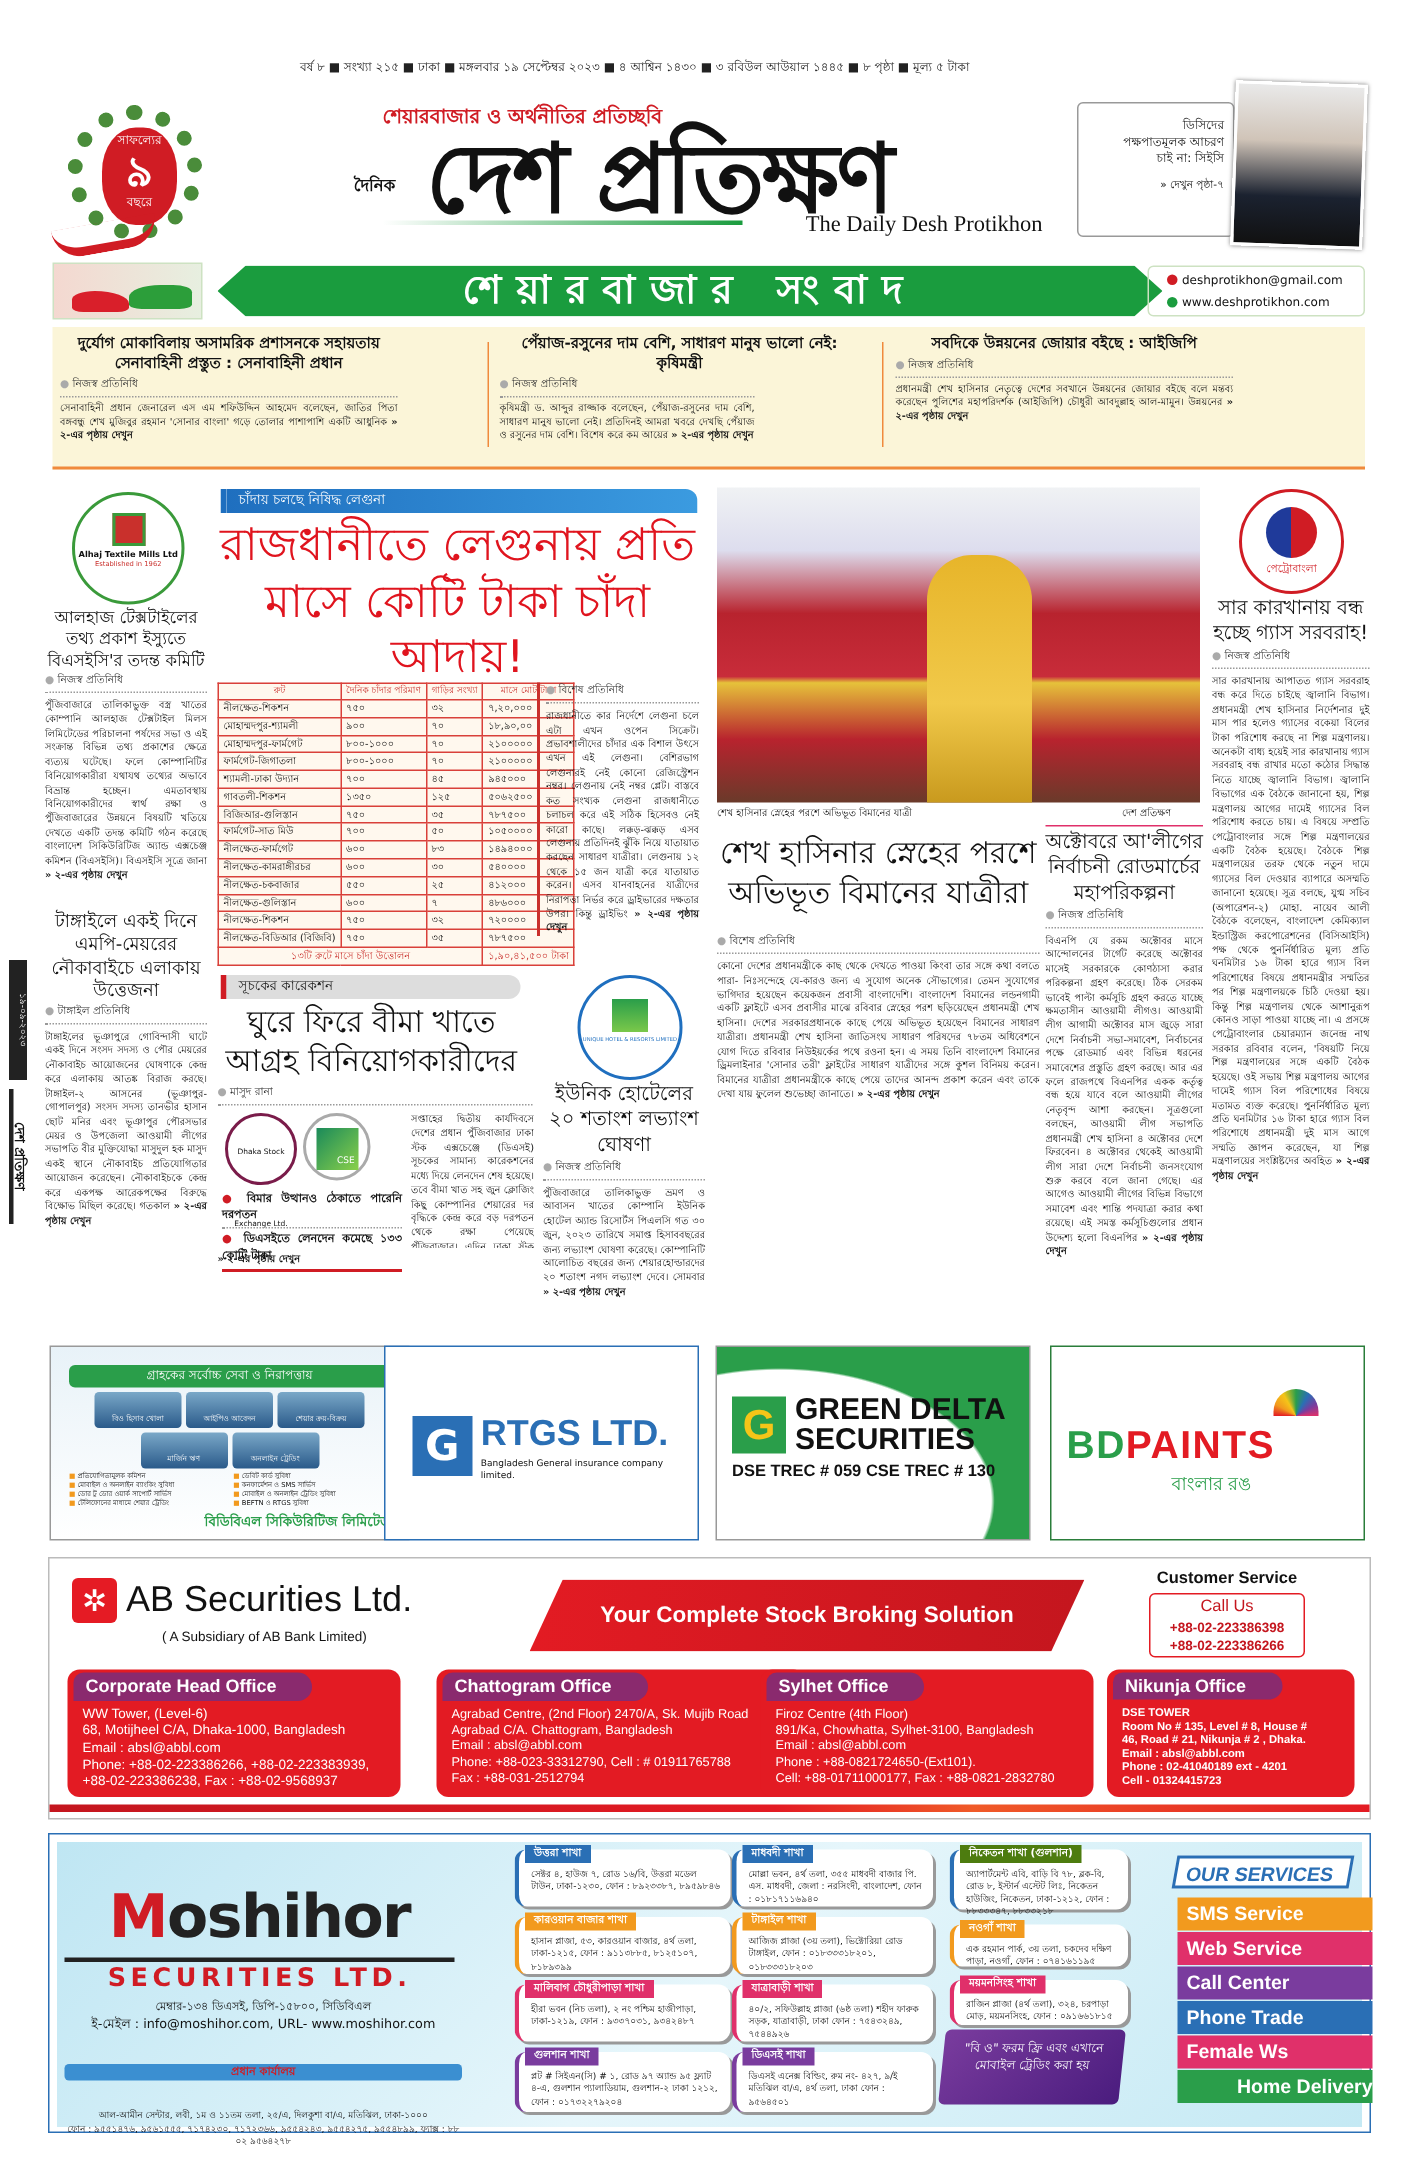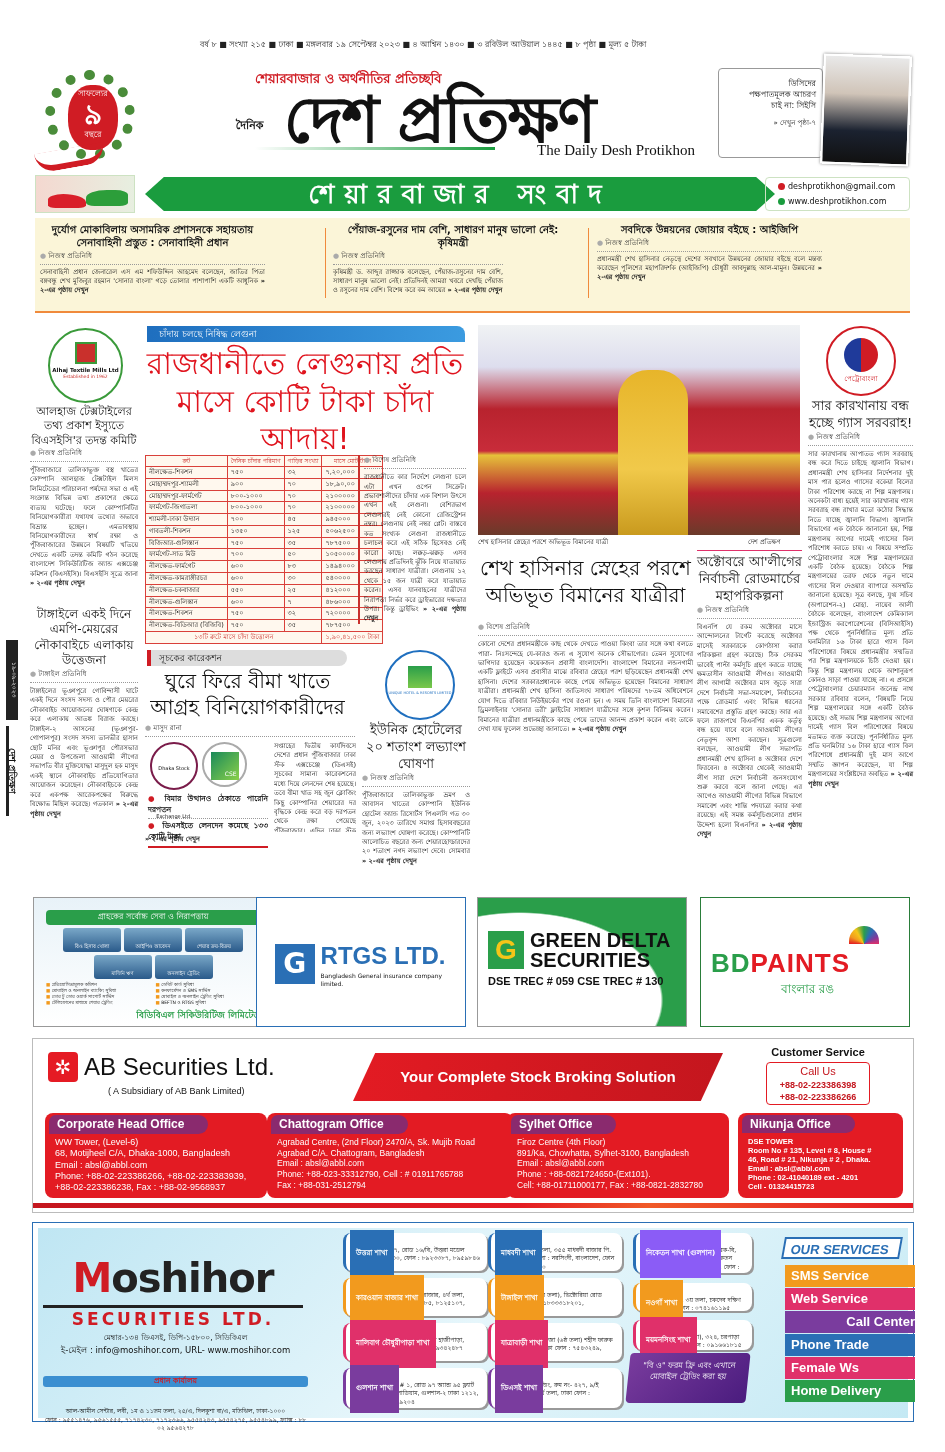--- a/index.html
+++ b/index.html
@@ -62,21 +62,21 @@
 .ab .bar{position:absolute;left:0;bottom:4px;width:100%;height:5px;background:linear-gradient(90deg,#c4161e 0%,#e31b23 55%,#f05a28 70%,#e31b23 100%)}
 .mos{left:32px;top:1222px;width:882px;height:200px;border:1px solid #2a6fb5;background:#fff}
 .mos .inner{position:absolute;left:5px;top:5px;width:870px;height:190px;background:linear-gradient(135deg,#bfe6f3,#e6f6fb 50%,#c4e9f4)}
 .mos .brand{position:absolute;left:10px;top:28px;width:260px;text-align:center}
 .mos .brand .n{font-size:40px;font-weight:bold;color:#222;font-family:"DejaVu Sans",sans-serif;letter-spacing:-1px}
 .mos .brand .n span{color:#d01c24}
 .mos .brand .s{font-size:17px;font-weight:bold;color:#d01c24;letter-spacing:3px;border-top:3px solid #222}
 .mos .info{position:absolute;left:10px;top:110px;width:265px;text-align:center;font-size:7.5px;line-height:1.45}
 .mos .info .ho{background:#3b8fd1;color:#d01c24;font-weight:bold;margin:20px 0;border-radius:3px}
 .branch{position:absolute;background:#fff;border-radius:8px;padding:13px 6px 3px 8px;font-size:6px;line-height:1.4;box-shadow:2px 2px 0 #999}
-.branch .bt{position:absolute;left:4px;top:-3px;color:#fff;padding:19px 6px;font-size:7px;font-weight:bold}
+.branch .bt{position:absolute;left:4px;top:-3px;color:#fff;padding:1px 6px;font-size:7px;font-weight:bold}
 .svc{position:absolute;left:752px;width:130px;height:22px;color:#fff;font-weight:bold;font-size:13px;line-height:22px;padding-left:6px;font-family:"Liberation Sans",sans-serif}
 .vert{left:6px;top:640px;width:14px;height:180px}
 .vert .a{width:12px;height:80px;background:#222;color:#fff;font-size:6px;writing-mode:vertical-rl;text-align:center}
 .vert .b{width:12px;height:90px;margin-top:6px;font-size:9px;font-weight:bold;writing-mode:vertical-rl;text-align:center;border-left:3px solid #222}
 </style>
 </head>
 <body>
 
 <div class="abs meta">বর্ষ ৮ ■ সংখ্যা ২১৫ ■ ঢাকা ■ মঙ্গলবার ১৯ সেপ্টেম্বর ২০২৩ ■ ৪ আশ্বিন ১৪৩০ ■ ৩ রবিউল আউয়াল ১৪৪৫ ■ ৮ পৃষ্ঠা ■ মূল্য ৫ টাকা</div>
 
@@ -385,21 +385,21 @@
     </div>
   </div>
   <div class="office" style="left:12px;width:222px">
     <div class="t">Corporate Head Office</div>
     <div>WW Tower, (Level-6)</div>
       <div>68, Motijheel C/A, Dhaka-1000, Bangladesh</div>
       <div>Email : absl@abbl.com</div>
       <div>Phone: +88-02-223386266, +88-02-223383939,</div>
       <div>+88-02-223386238,  Fax : +88-02-9568937</div>
   </div>
-  <div class="office" style="left:234px;width:246px;font-size:8.5px">
+  <div class="office" style="left:258px;width:246px;font-size:8.5px">
     <div class="t">Chattogram Office</div>
     <div>Agrabad Centre, (2nd Floor) 2470/A, Sk. Mujib Road</div>
       <div>Agrabad C/A. Chattogram, Bangladesh</div>
       <div>Email : absl@abbl.com</div>
       <div>Phone: +88-023-33312790, Cell : # 01911765788</div>
       <div>Fax : +88-031-2512794</div>
   </div>
   <div class="office" style="left:474px;width:222px;font-size:8.5px">
     <div class="t">Sylhet Office</div>
     <div>Firoz Centre (4th Floor)</div>
@@ -460,35 +460,35 @@
       </div>
       <div class="branch" style="left: 455px; top: 100px; width: 134px; height: 38px; border-left: 3px solid rgb(224, 48, 106);">
         <div class="bt" style="background:#e0306a">যাত্রাবাড়ী শাখা</div>
         <div>৪০/২, সফিউল্লাহ প্লাজা (৬ষ্ঠ তলা) শহীদ ফারুক সড়ক, যাত্রাবাড়ী, ঢাকা ফোন : ৭৫৪৩২৪৯, ৭৫৪৪৯২৬</div>
       </div>
       <div class="branch" style="left: 455px; top: 145px; width: 134px; height: 40px; border-left: 3px solid rgb(122, 60, 158);">
         <div class="bt" style="background:#7a3c9e">ডিএসই শাখা</div>
         <div>ডিএসই এনেক্স বিল্ডিং, রুম নং- ৪২৭, ৯/ই মতিঝিল বা/এ, ৪র্থ তলা, ঢাকা ফোন : ৯৫৬৪৫০১</div>
       </div>
       <div class="branch" style="left: 600px; top: 10px; width: 119px; height: 40px; border-left: 3px solid rgb(42, 111, 181);">
-        <div class="bt" style="background:#8b5cf6">নিকেতন শাখা (গুলশান)</div>
+        <div class="bt" style="background:#4d7c0f">নিকেতন শাখা (গুলশান)</div>
         <div>অ্যাপার্টমেন্ট এবি, বাড়ি বি ৭৮, ব্লক-বি, রোড ৮, ইস্টার্ন এস্টেট লিঃ, নিকেতন হাউজিং, নিকেতন, ঢাকা-১২১২, ফোন : ৮৮৩৩৩৪৭, ৮৮৩৩২১৮</div>
       </div>
       <div class="branch" style="left: 600px; top: 60px; width: 119px; height: 28px; border-left: 3px solid rgb(242, 154, 30);">
         <div class="bt" style="background:#f29a1e">নওগাঁ শাখা</div>
         <div>এক রহমান পার্ক, ৩য় তলা, চকদেব দক্ষিণ পাড়া, নওগাঁ, ফোন : ০৭৪১৬১১৯৫</div>
       </div>
       <div class="branch" style="left: 600px; top: 97px; width: 119px; height: 30px; border-left: 3px solid rgb(224, 48, 106);">
         <div class="bt" style="background:#e0306a">ময়মনসিংহ শাখা</div>
         <div>রাজিন প্লাজা (৪র্থ তলা), ৩২৪, চরপাড়া মোড়, ময়মনসিংহ, ফোন : ০৯১৬৬১৮১৫</div>
       </div>
     </div>
   <div class="abs" style="left:595px;top:130px;width:120px;height:50px;background:linear-gradient(135deg,#7a3c9e,#4a1c7e);color:#fff;font-size:8px;text-align:center;padding:8px 6px;transform:skewX(-6deg);border-radius:4px">"বি ও" ফরম ফ্রি এবং এখানে মোবাইল ট্রেডিং করা হয়</div>
   <div class="abs" style="left:750px;top:14px;width:118px;height:22px;background:#fff;color:#2a6fb5;font-size:13px;font-weight:bold;line-height:22px;padding-left:6px;font-family:'Liberation Sans',sans-serif;border:2px solid #2a6fb5;transform:skewX(-10deg)">OUR SERVICES</div>
   <div id="services">
       <div class="svc" style="top: 42px; background: rgb(242, 154, 30);">SMS Service</div>
       <div class="svc" style="top: 65px; background: rgb(224, 48, 106);">Web Service</div>
-      <div class="svc" style="top: 88px; background: rgb(122, 60, 158); text-align: right;">Call Center</div>
+      <div class="svc" style="top: 88px; background: rgb(122, 60, 158);">Call Center</div>
       <div class="svc" style="top: 111px; background: rgb(42, 111, 181);">Phone Trade</div>
       <div class="svc" style="top: 134px; background: rgb(224, 48, 106);">Female Ws</div>
-      <div class="svc" style="top: 157px; background: rgb(42, 158, 74);">Home Delivery</div>
+      <div class="svc" style="top: 157px; background: rgb(42, 158, 74); text-align: right;">Home Delivery</div>
     </div>
 </div>
 
 </body></html>

